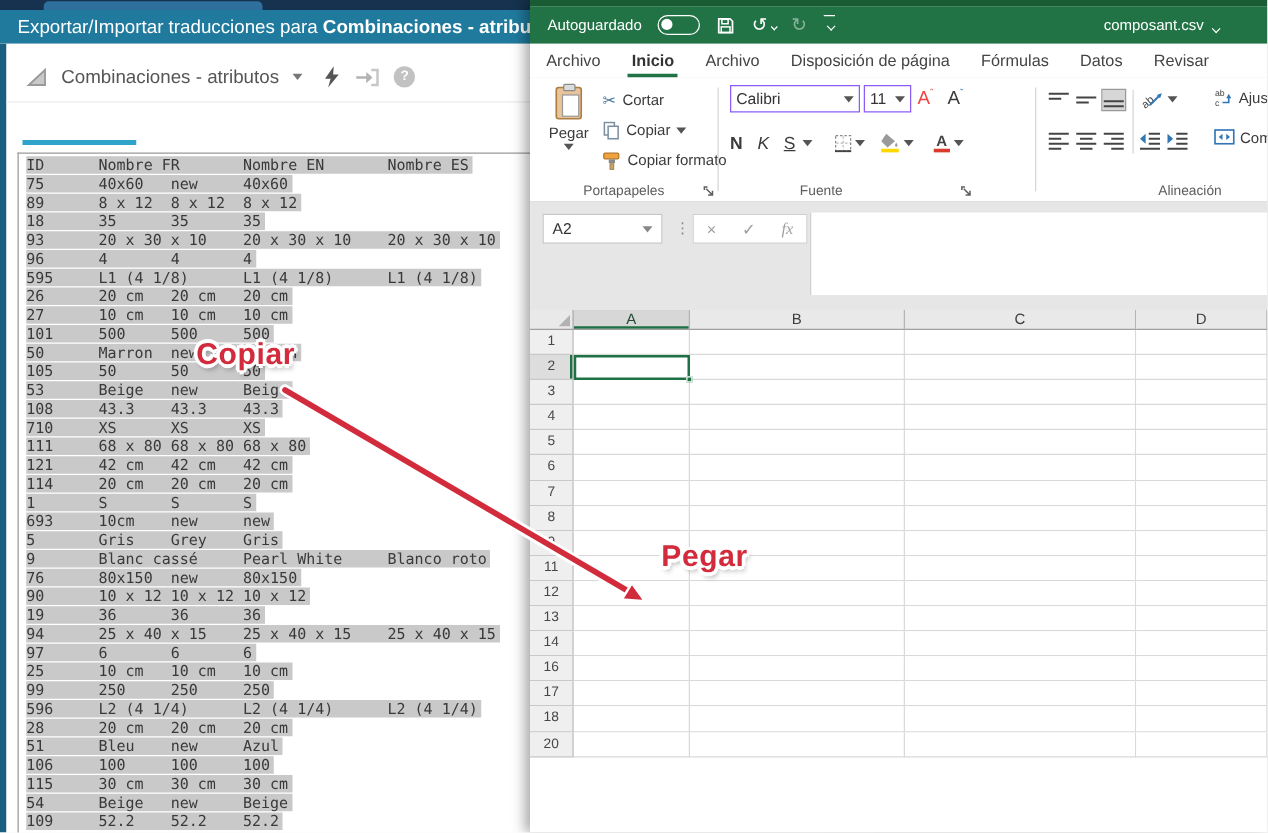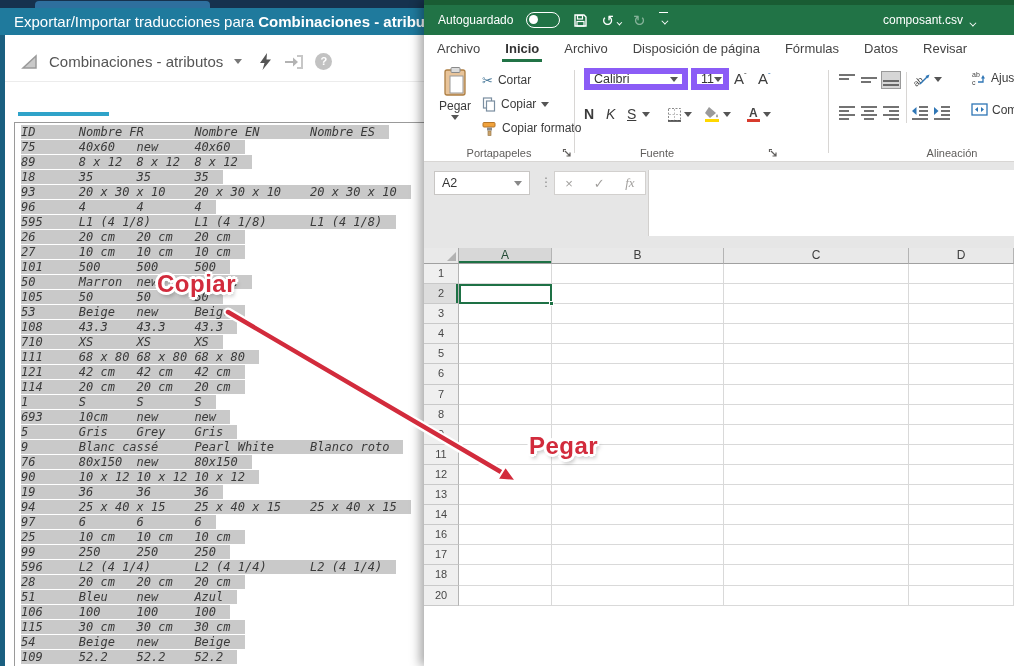--- a/index.html
+++ b/index.html
@@ -23,21 +23,21 @@
   .la-tabs { position:absolute; top:50px; left:0; right:0; height:40px; display:flex; gap:48px; padding-left:30px;
              align-items:center; font-size:15px; letter-spacing:.4px; }
   .la-tab-export { color:#2fa3c9; }
   .la-tab-import { color:#3f4b54; }
   .la-tab-underline { position:absolute; top:77px; left:13px; width:91px; height:4px; background:#2fa3c9; }
   .trans-box { position:absolute; left:9px; top:87px; right:-40px; bottom:-5px; background:#fff;
                border:1px solid #9a9a9a; border-right:none; padding:2px 0 0 6px;
                font-family:"DejaVu Sans Mono", monospace; font-size:12px; line-height:15px; color:#3a3a3a;
                white-space:pre; tab-size:8; -moz-tab-size:8; overflow:hidden; }
   .tline { height:15px; }
-  .tsel { background:#c9c9c9; padding-right:14px;font-style:italic; }
+  .tsel { background:#c9c9c9; padding-right:3px; }
 
   
   .excel { position:absolute; left:424px; top:0; width:590px; height:666px; background:#e6e6e6; z-index:10;
            box-shadow:-4px 0 10px rgba(0,0,0,.35); overflow:hidden; }
   .xl-topstrip { position:absolute; top:0; left:0; right:0; height:5px; background:#195c33; }
   .xl-titlebar { position:absolute; top:5px; left:0; right:0; height:30px; background:#217346; color:#fff;
                  display:flex; align-items:center; padding:0 14px; gap:13px; font-size:12px; }
   .ag-toggle { width:34px; height:16px; border:1.5px solid #fff; border-radius:9px; position:relative; }
   .ag-toggle .dot { position:absolute; left:2px; top:2px; width:9px; height:9px; background:#fff; border-radius:50%; }
   .tb-icon { color:#fff; font-size:15px; line-height:15px; }
@@ -54,21 +54,21 @@
   .xtab.active::after { content:""; position:absolute; left:-3px; right:-3px; bottom:0; height:3px; background:#217346; }
 
   .ribbon { position:absolute; top:62px; left:0; right:0; height:100px; background:#fff; border-bottom:1px solid #d8d6d4; }
   .grp-label { position:absolute; bottom:2px; font-size:11px; color:#5f5d5b; text-align:center; }
   .vsep { position:absolute; top:8px; bottom:8px; width:1px; background:#d8d6d4; }
   .paste-btn { position:absolute; left:11px; top:4px; width:40px; height:84px; display:flex; flex-direction:column;
                align-items:center; gap:2px; font-size:12px; color:#3b3b3b; }
   .clip-row { position:absolute; left:58px; height:16px; display:flex; align-items:center; gap:5px; font-size:12px; color:#3b3b3b; }
   .scissors { color:#4a7a9b; font-size:13px; }
   .launcher { position:absolute; bottom:3px; }
-  .combo { position:absolute; background:#fff; border:6px solid #8b5cf6; display:flex; align-items:center;
+  .combo { position:absolute; background:#fff; border:1px solid #8b5cf6; display:flex; align-items:center;
            font-size:12.5px; color:#333; padding:0 4px; height:22px; }
   .combo .tri { margin-left:auto; border-top-color:#555; }
   .fbtn { position:absolute; top:40px; height:24px; display:flex; align-items:center; gap:2px; color:#3b3b3b; }
   .al-icon { display:inline-block; }
   .al-sel { background:#d6d6d6; outline:1px solid #9a9a9a; }
   .ico-lbl { font-size:12px; color:#3b3b3b; white-space:nowrap; }
 
   .fbar { position:absolute; top:162px; left:0; right:0; height:86px; background:#e6e6e6; }
   .namebox { position:absolute; left:10px; top:9px; width:96px; height:24px; background:#fff; border:1px solid #c8c6c4;
              display:flex; align-items:center; padding:0 7px; font-size:12.5px; color:#333; }
@@ -207,21 +207,21 @@
       <div class="vsep" style="left:150px"></div>
 
       <div class="combo" style="left:160px; top:6px; width:104px">
         <span>Calibri</span>
         <span class="tri"></span>
       </div>
       <div class="combo" style="left:267px; top:6px; width:38px">
         <span>11</span>
         <span class="tri"></span>
       </div>
-      <div style="position:absolute; left:310px; top:8px; font-size:15px; color:#404040">A<sup style="font-size:8px">ˆ</sup></div>
+      <div style="position:absolute; left:310px; top:8px; font-size:15px; color:#ef4444">A<sup style="font-size:8px">ˆ</sup></div>
       <div style="position:absolute; left:334px; top:8px; font-size:15px; color:#3b3b3b">A<sup style="font-size:8px;color:#2f76b5">ˇ</sup></div>
       <div class="fbtn" style="left:160px; font-weight:bold; font-size:14px">
           <span>N</span>
         </div>
       <div class="fbtn" style="left:182px; font-style:italic; font-size:14px">
           <span>K</span>
         </div>
       <div class="fbtn" style="left:203px; text-decoration:underline; font-size:14px">
           <span>S</span>
           <span class="tri" style="border-top-color:#555;margin-left:4px"></span>

